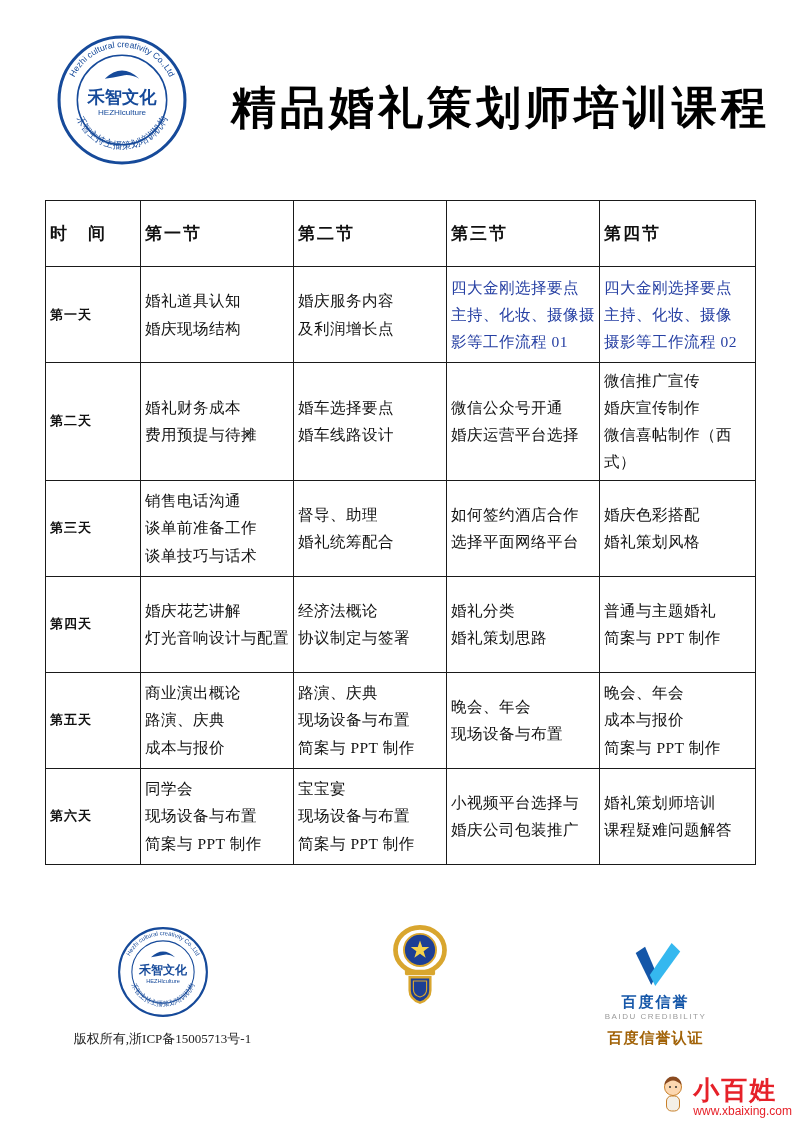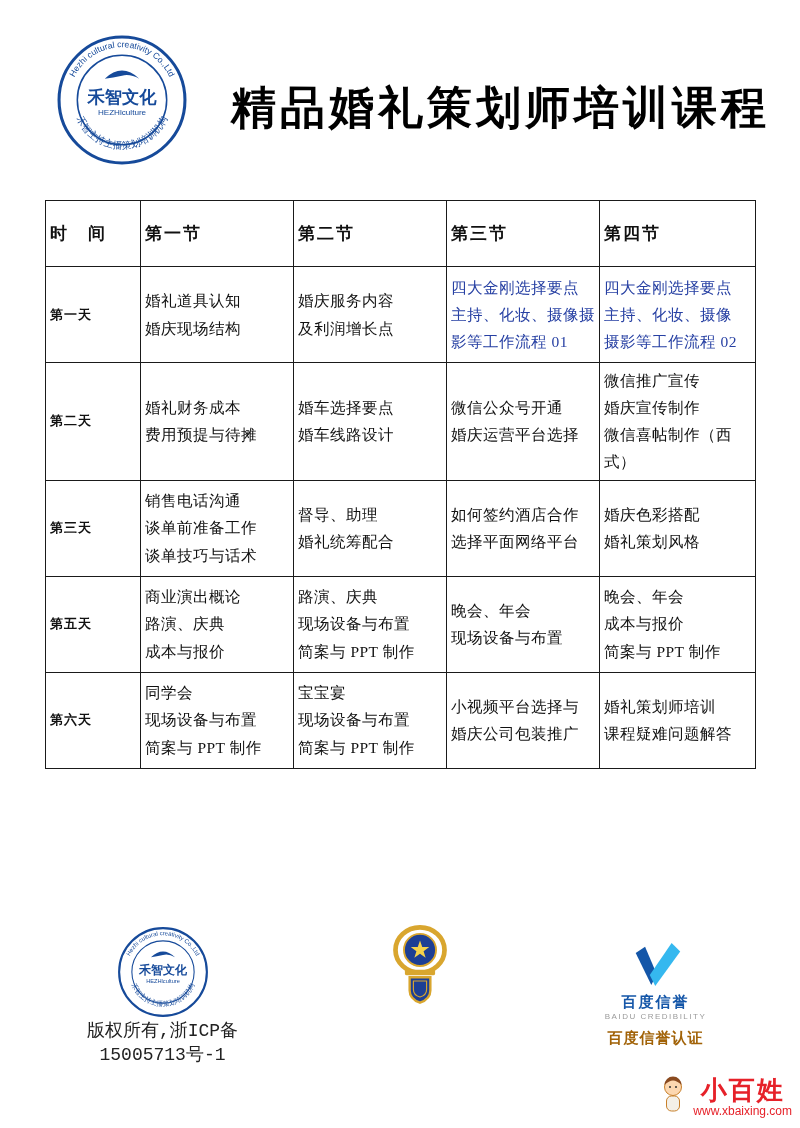--- a/index.html
+++ b/index.html
@@ -29,33 +29,33 @@
   th { font-size:17px; font-weight:bold; letter-spacing:2px; }
   td.day { font-size:13px; font-weight:bold; letter-spacing:1px; }
   td.cell { font-size:15.5px; line-height:1.75; white-space:pre-line; letter-spacing:0.5px; }
   td.blue { color:var(--accent-blue-text); }
 
   
   .foot-left  { position:absolute; left:55px;  top:926px; width:215px; text-align:center; }
   .foot-mid   { position:absolute; left:305px; top:922px; width:230px; text-align:center; }
   .foot-right { position:absolute; left:578px; top:940px; width:155px; text-align:center; }
   .foot-logo  { width:92px; height:92px; margin:0 auto; display:block; }
-  .copyright  { margin-top:0; font-size:18px; color:#222; font-family:Liberation Mono, monospace; }
+  .copyright  { margin-top:12px; font-size:13px; color:#222; font-family:Liberation Serif, serif; }
   .police-badge { width:66px; height:86px; margin:0 auto; display:block; }
   .police-text { margin-top:10px; font-size:17px; font-weight:bold; color:#000; letter-spacing:0.5px; }
   .baidu-logo { width:50px; height:48px; margin:0 auto; display:block; }
   .baidu-cn   { color:var(--baidu-dark); font-weight:bold; font-size:15px; margin-top:5px; letter-spacing:2px; }
   .baidu-en   { color:#9a9a9a; font-size:8px; letter-spacing:1.5px; font-family:"Liberation Sans","DejaVu Sans",sans-serif; }
   .baidu-cert { margin-top:8px; font-size:15px; font-weight:bold; color:#a16207; letter-spacing:1px; }
 
   
   .watermark { position:absolute; right:8px; bottom:10px; display:flex; align-items:center; gap:4px; }
   .wm-char { width:32px; height:42px; }
   .wm-text { display:flex; flex-direction:column; line-height:1.1; }
-  .wm-name { color:var(--watermark-red); font-size:26px; font-weight:bold; font-family:"Liberation Sans","DejaVu Sans",sans-serif; letter-spacing:2px;text-align:center; }
+  .wm-name { color:var(--watermark-red); font-size:26px; font-weight:bold; font-family:"Liberation Sans","DejaVu Sans",sans-serif; letter-spacing:2px; }
   .wm-url  { color:var(--watermark-red); font-size:12px; font-family:"Liberation Sans","DejaVu Sans",sans-serif; }
 </style>
 </head>
 <body>
 
 <div class="page">
 
   <div class="logo-top">
     <svg viewBox="0 0 130 130" width="132" height="132">
       <circle cx="65" cy="65" r="62" fill="#ffffff" stroke="var(--logo-blue)" stroke-width="3"></circle>
@@ -127,20 +127,31 @@
 谈单前准备工作
 谈单技巧与话术</td>
         <td class="cell">督导、助理
 婚礼统筹配合</td>
         <td class="cell">如何签约酒店合作
 选择平面网络平台</td>
         <td class="cell">婚庆色彩搭配
 婚礼策划风格</td>
       </tr>
       <tr>
+        <td class="day">第四天</td>
+        <td class="cell">婚庆花艺讲解
+灯光音响设计与配置</td>
+        <td class="cell">经济法概论
+协议制定与签署</td>
+        <td class="cell">婚礼分类
+婚礼策划思路</td>
+        <td class="cell">普通与主题婚礼
+简案与 PPT 制作</td>
+      </tr>
+      <tr>
         <td class="day">第五天</td>
         <td class="cell">商业演出概论
 路演、庆典
 成本与报价</td>
         <td class="cell">路演、庆典
 现场设备与布置
 简案与 PPT 制作</td>
         <td class="cell">晚会、年会
 现场设备与布置</td>
         <td class="cell">晚会、年会

